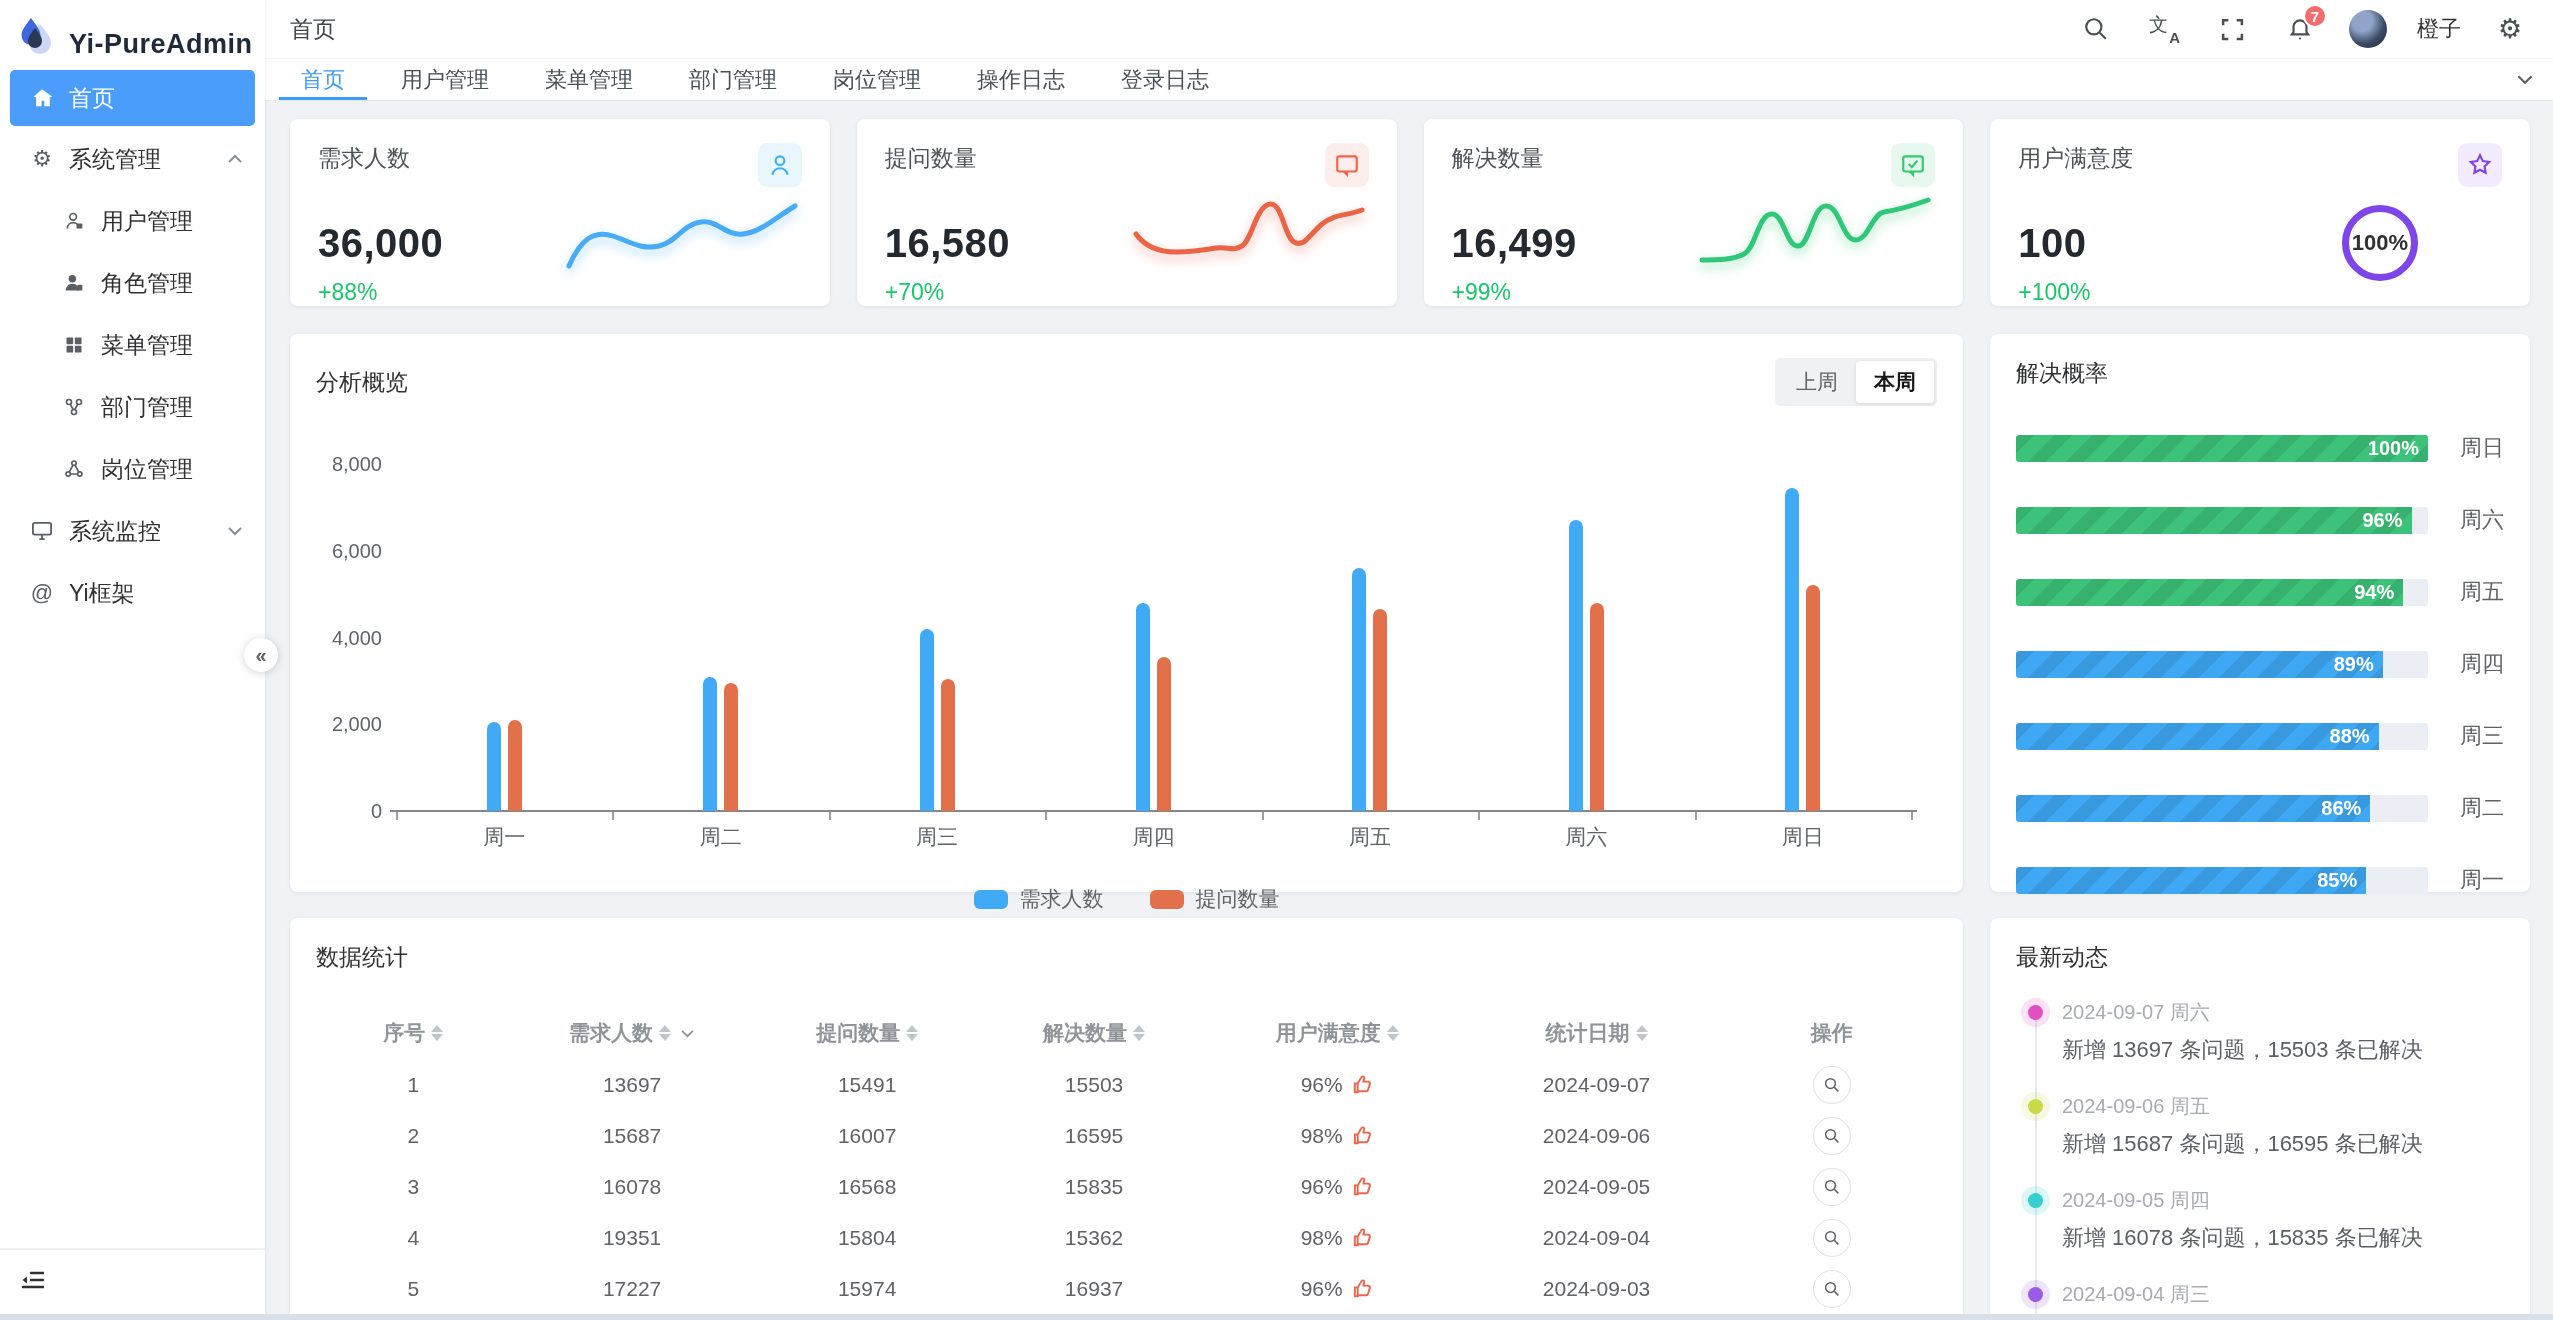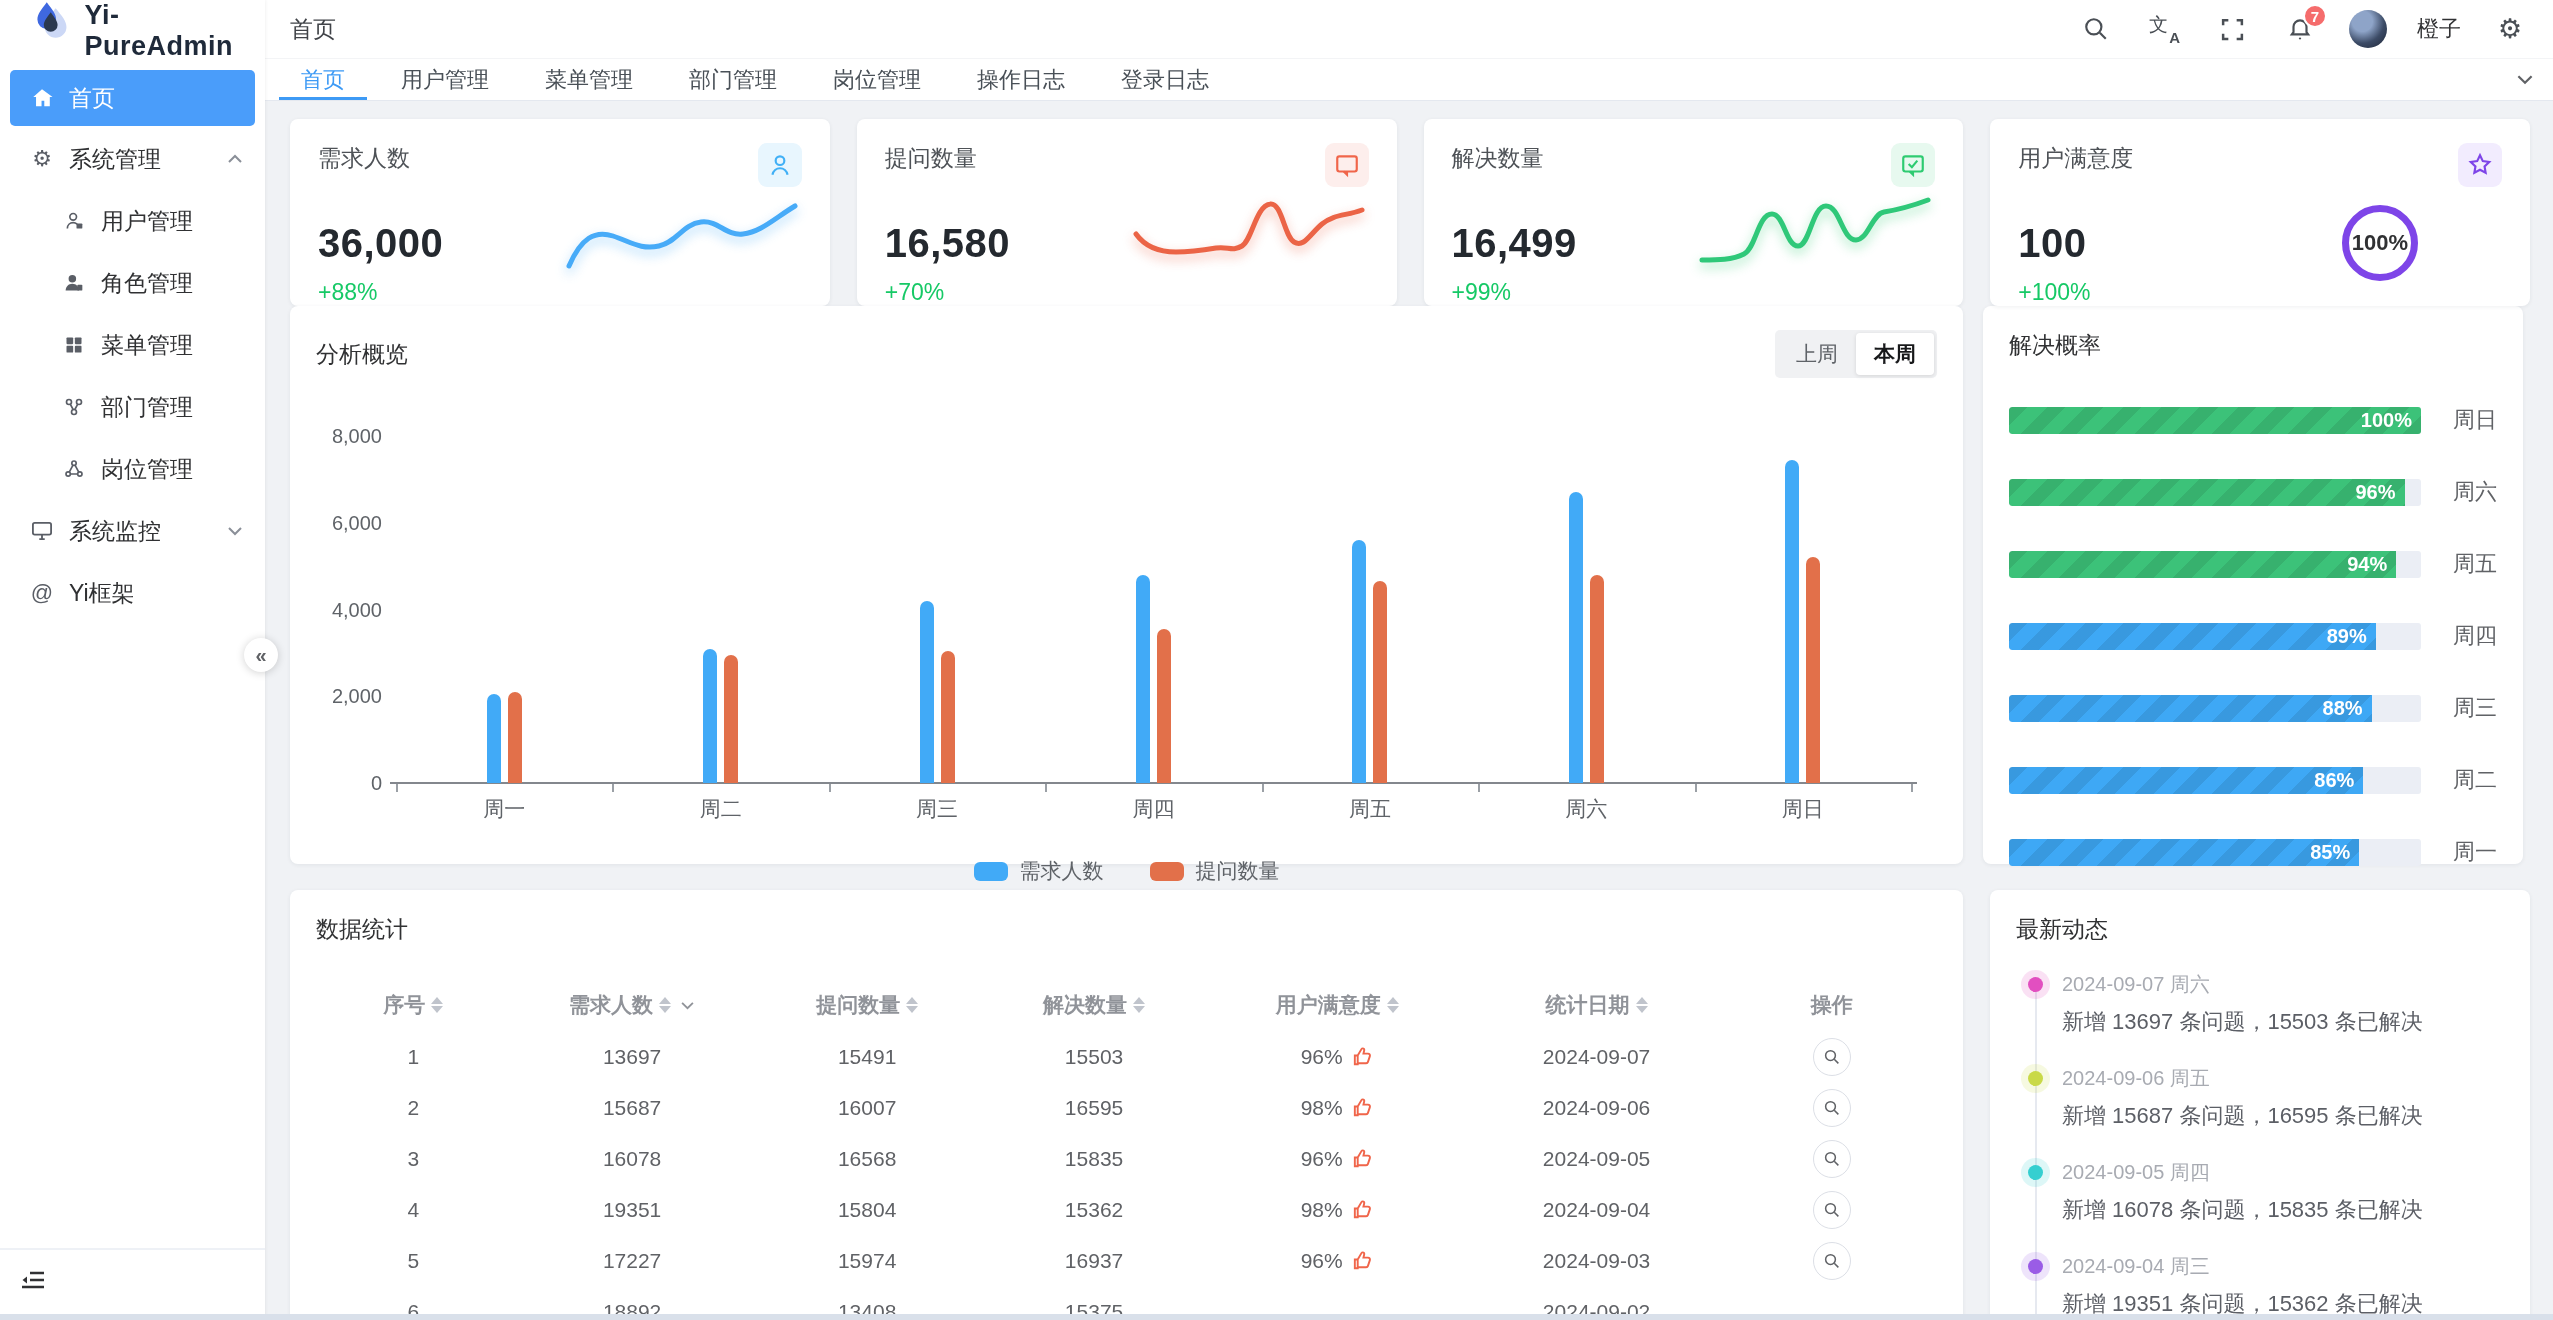--- a/index.html
+++ b/index.html
@@ -2,21 +2,21 @@
 <html><head>
 <meta charset="utf-8">
 <style>
   * { margin:0; padding:0; box-sizing:border-box; }
   html,body { width:2553px; height:1320px; overflow:hidden; }
   body { font-family:"Liberation Sans","DejaVu Sans",sans-serif; background:#f0f2f5; position:relative; color:#303133; }
   svg { display:block; }
 
   
   .sidebar { position:absolute; left:0; top:0; width:265px; height:1320px; background:#fff; z-index:20; box-shadow:1px 0 3px rgba(0,0,0,.05); }
-  .logo-row { height:60px; display:flex; align-items:flex-start; gap:13px; padding-left:32px; }
+  .logo-row { height:60px; display:flex; align-items:flex-end; gap:13px; padding-left:16px; }
   .logo-title { font-size:27px; font-weight:bold; color:#1f2a3a; letter-spacing:.5px; }
   .menu { padding-top:4px; }
   .menu-item { display:flex; align-items:center; gap:15px; height:62px; padding-left:30px; font-size:23px; color:#303133; cursor:pointer; position:relative; }
   .menu-item .mi-icon { width:24px; display:flex; justify-content:center; color:#5a5e66; font-size:22px; }
   .menu-item.active { background:#4a9dfa; color:#fff; margin:6px 10px 2px 10px; height:56px; border-radius:5px; padding-left:20px; }
   .menu-item.active .mi-icon { color:#fff; }
   .menu-item.sub { padding-left:62px; }
   .chev { position:absolute; right:22px; color:#8a8f98; }
   .collapse-pill { position:absolute; left:244px; top:638px; width:34px; height:34px; background:#fff; border-radius:50%; box-shadow:0 1px 8px rgba(0,0,0,.18); display:flex; align-items:center; justify-content:center; color:#606266; font-size:20px; font-weight:bold; z-index:30; cursor:pointer; }
   .side-footer { position:absolute; left:0; bottom:6px; width:100%; border-top:2px solid #eef1f6; padding:18px 0 18px 20px; }
@@ -35,21 +35,21 @@
 
   .tabbar { position:absolute; left:265px; top:59px; width:2288px; height:42px; background:#fff; display:flex; align-items:stretch; border-bottom:1px solid #e4e8ef; z-index:9; padding-left:8px; }
   .tab { padding:0 28px; display:flex; align-items:center; font-size:22px; color:#495057; cursor:pointer; position:relative; }
   .tab.active { color:#3d9af5; }
   .tab.active::after { content:""; position:absolute; left:6px; right:6px; bottom:0; height:3px; background:#3d9af5; }
   .tab-chev { margin-left:auto; width:56px; display:flex; align-items:center; justify-content:center; color:#606266; cursor:pointer; }
 
   
   .content { position:absolute; left:265px; top:101px; width:2288px; height:1219px; padding:18px 23px 0 25px; overflow:hidden; }
   .row1 { display:flex; gap:27px; }
-  .row2 { display:flex; gap:20px; }
+  .row2 { display:flex; gap:27px; margin-top:28px; }
   .row3 { display:flex; gap:27px; margin-top:26px; }
   .card { background:#fff; border-radius:8px; box-shadow:0 1px 4px rgba(31,45,61,.07); }
 
   
   .stat-card { width:540px; height:187px; padding:24px 28px; position:relative; }
   .stat-top { display:flex; justify-content:space-between; align-items:flex-start; }
   .stat-title { font-size:23px; color:#4e5257; }
   .icon-box { width:44px; height:44px; border-radius:9px; display:flex; align-items:center; justify-content:center; }
   .stat-value { font-size:40px; font-weight:bold; color:#24292f; margin-top:34px; letter-spacing:.5px; }
   .stat-delta { font-size:23px; color:#16c966; margin-top:13px; }

